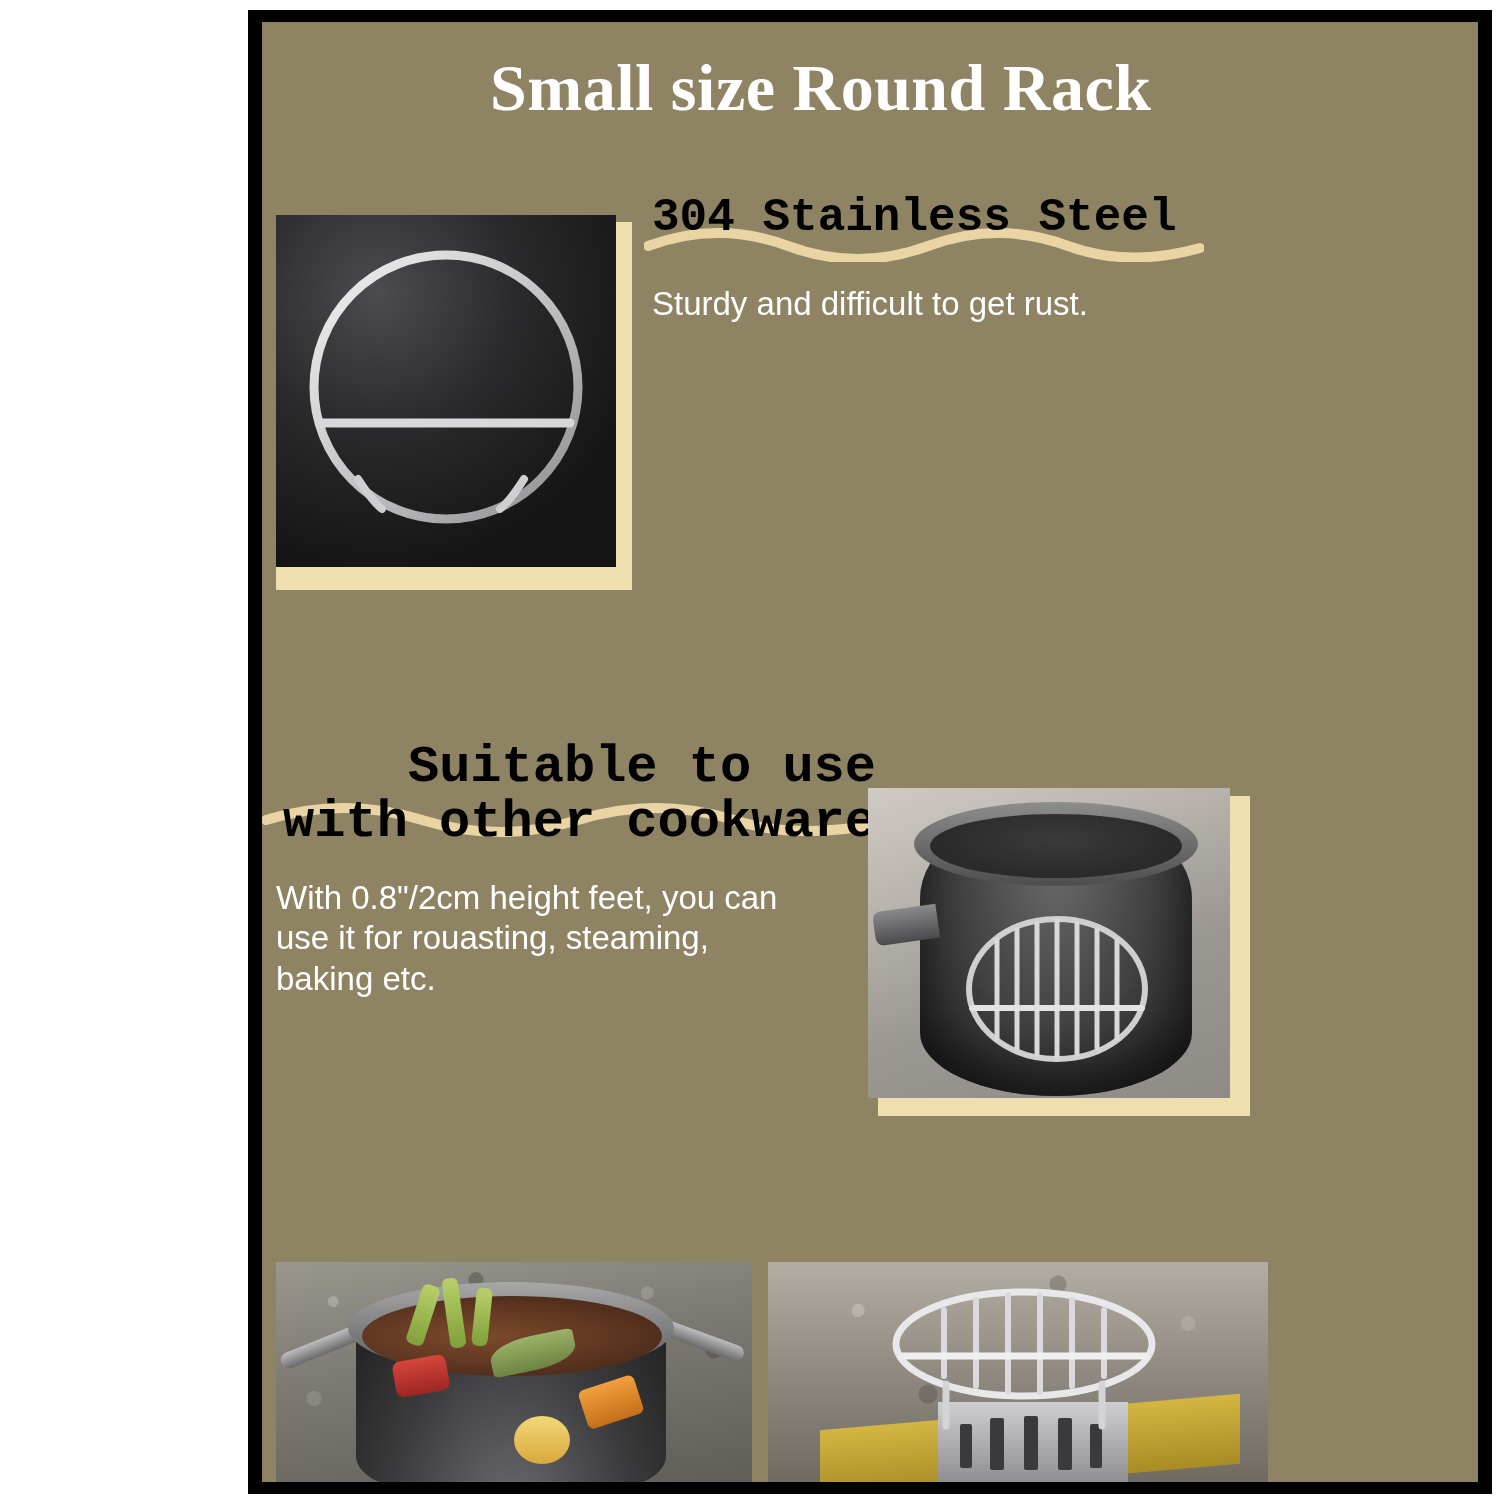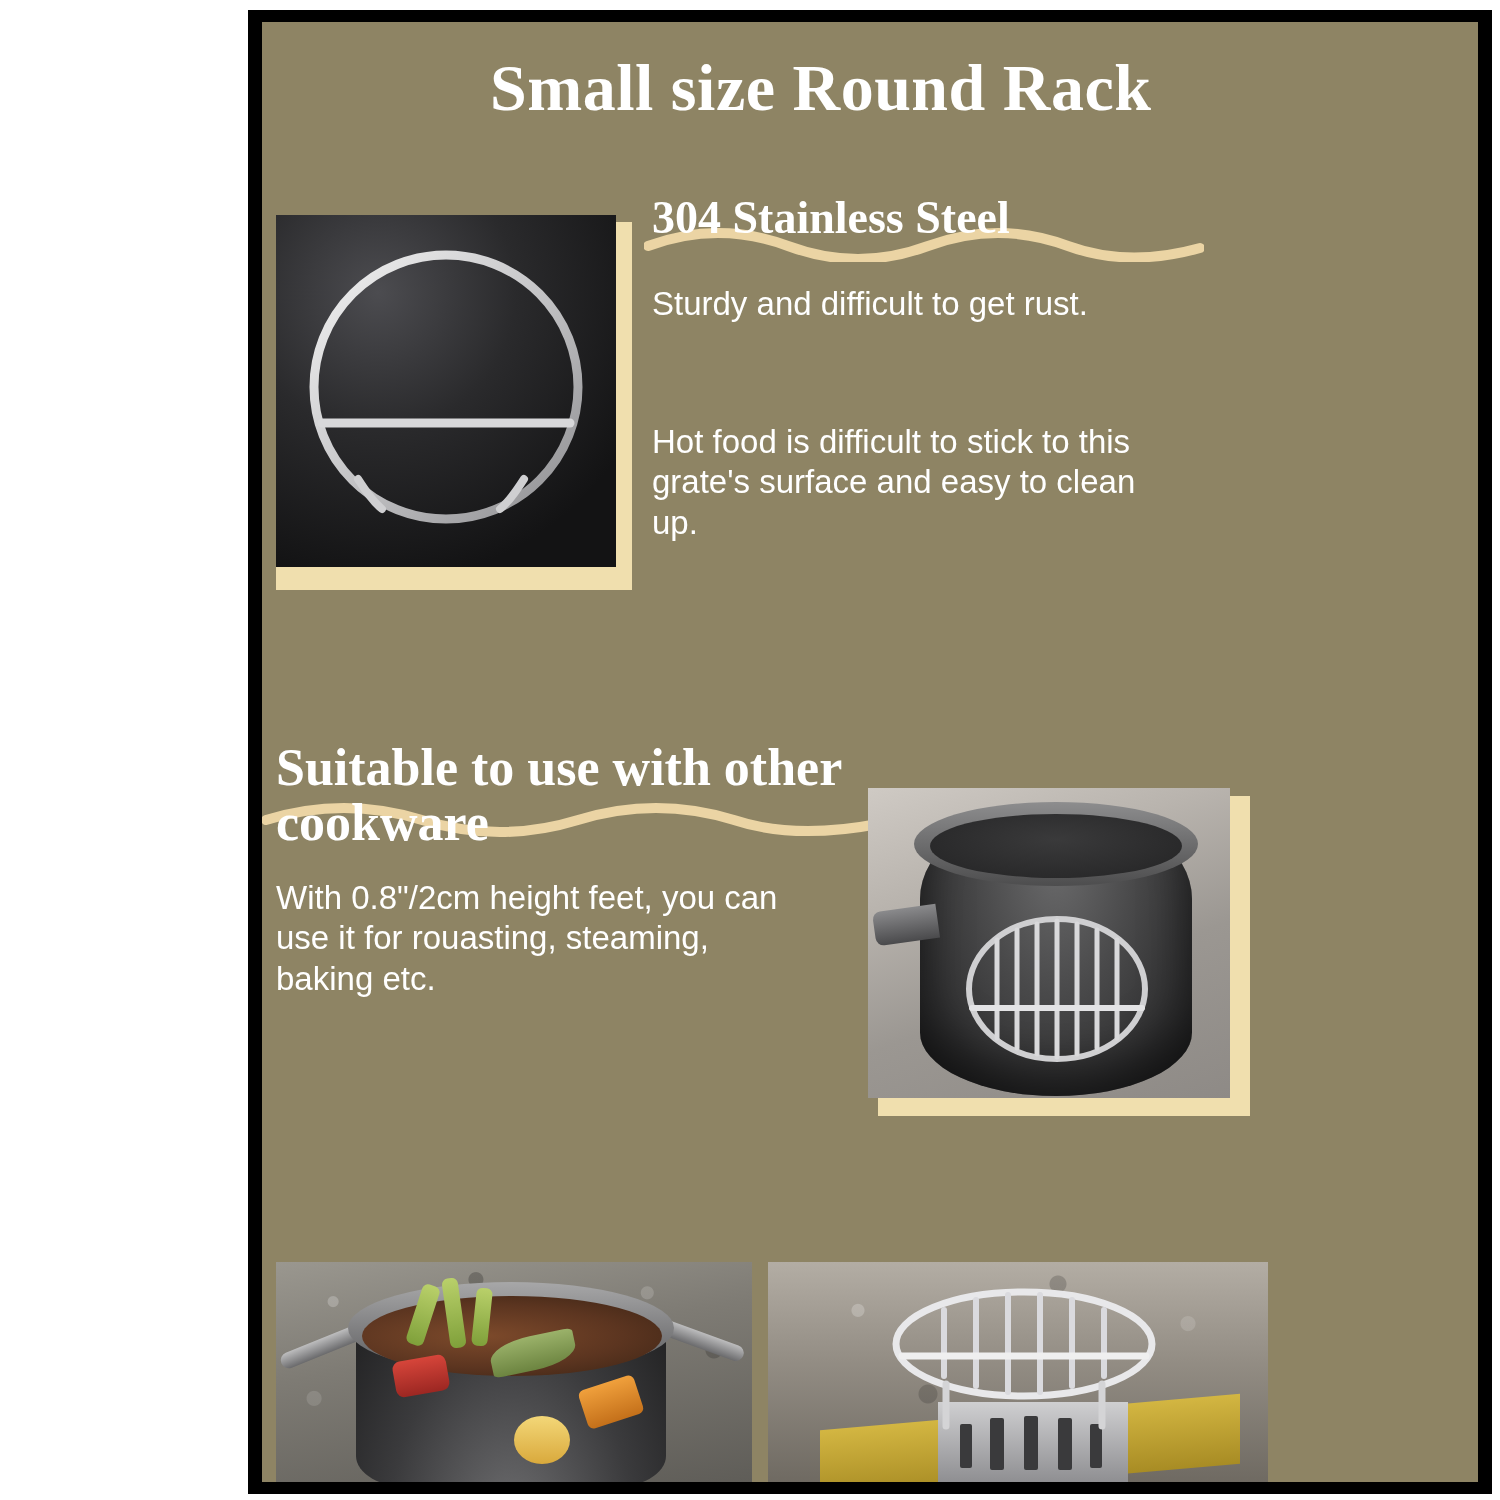--- a/index.html
+++ b/index.html
@@ -219,41 +219,41 @@
   .p4-stove-slot {
     position:absolute; background:#3a3a3c; border-radius:2px;
   }
   .p4-rack {
     position:absolute; left:120px; top:22px; width:272px; height:150px;
   }
 
   
   .head-blue {
     position: absolute;
-    font-family: Liberation Serif, serif;
+    font-family: Liberation Mono, monospace;
     font-weight: bold;
-    color: #ffffff;
+    color: #000000;
     line-height: 1.06;
   }
   .body-white {
     position: absolute;
     color: #ffffff;
     font-size: 33px;
     line-height: 1.22;
   }
   .swoosh {
     position: absolute;
     opacity: .95;
   }
 
   #h1 { left: 390px; top: 172px; font-size: 46px; }
   #p1 { left: 390px; top: 262px; width: 520px; }
   #p2 { left: 390px; top: 400px; width: 520px; }
 
-  #h2 { left: 14px; top: 718px; font-size: 52px; width: 600px; }
+  #h2 { left: 14px; top: 718px; font-size: 52px; width: 600px; text-align: right; }
   #p3 { left: 14px; top: 856px; width: 520px; }
   #p4 { left: 14px; top: 1104px; width: 800px; font-size: 39px; text-align:center; }
 </style>
 </head>
 <body>
 
 <div class="page">
   <div class="frame"></div>
   <div class="poster">
 
@@ -285,21 +285,20 @@
         <path d="M56 236 q14 22 24 30" stroke="#cfcfd1" stroke-width="8" fill="none" stroke-linecap="round"></path>
         <path d="M222 236 q-14 22 -24 30" stroke="#cfcfd1" stroke-width="8" fill="none" stroke-linecap="round"></path>
       </svg>
     </div>
 
     <svg class="swoosh" style="left:382px; top:196px; width:560px; height:44px;" viewBox="0 0 560 44">
       <path d="M4 28 q70 -26 140 0 q70 26 140 0 q70 -26 140 0 q60 22 132 2" fill="none" stroke="#f0d9a8" stroke-width="10" stroke-linecap="round"></path>
     </svg>
     <div class="head-blue" id="h1">304 Stainless Steel</div>
     <div class="body-white" id="p1">Sturdy and difficult to get rust.</div>
-    <div class="body-white" id="p2">Hot food is difficult to stick to this grate's surface and easy to clean up.</div>
 
     <svg class="swoosh" style="left:0px; top:772px; width:620px; height:44px;" viewBox="0 0 620 44">
       <path d="M4 26 q78 -24 156 0 q78 24 156 0 q78 -24 156 0 q60 20 144 4" fill="none" stroke="#f0d9a8" stroke-width="10" stroke-linecap="round"></path>
     </svg>
     <div class="head-blue" id="h2">Suitable to use with other cookware</div>
     <div class="body-white" id="p3">With 0.8"/2cm height feet, you can use it for rouasting, steaming, baking etc.</div>
 
     <div class="photo-wrap" id="photo2-wrap"></div>
     <div class="photo" id="photo2">
       <div class="p2-bg"></div>

